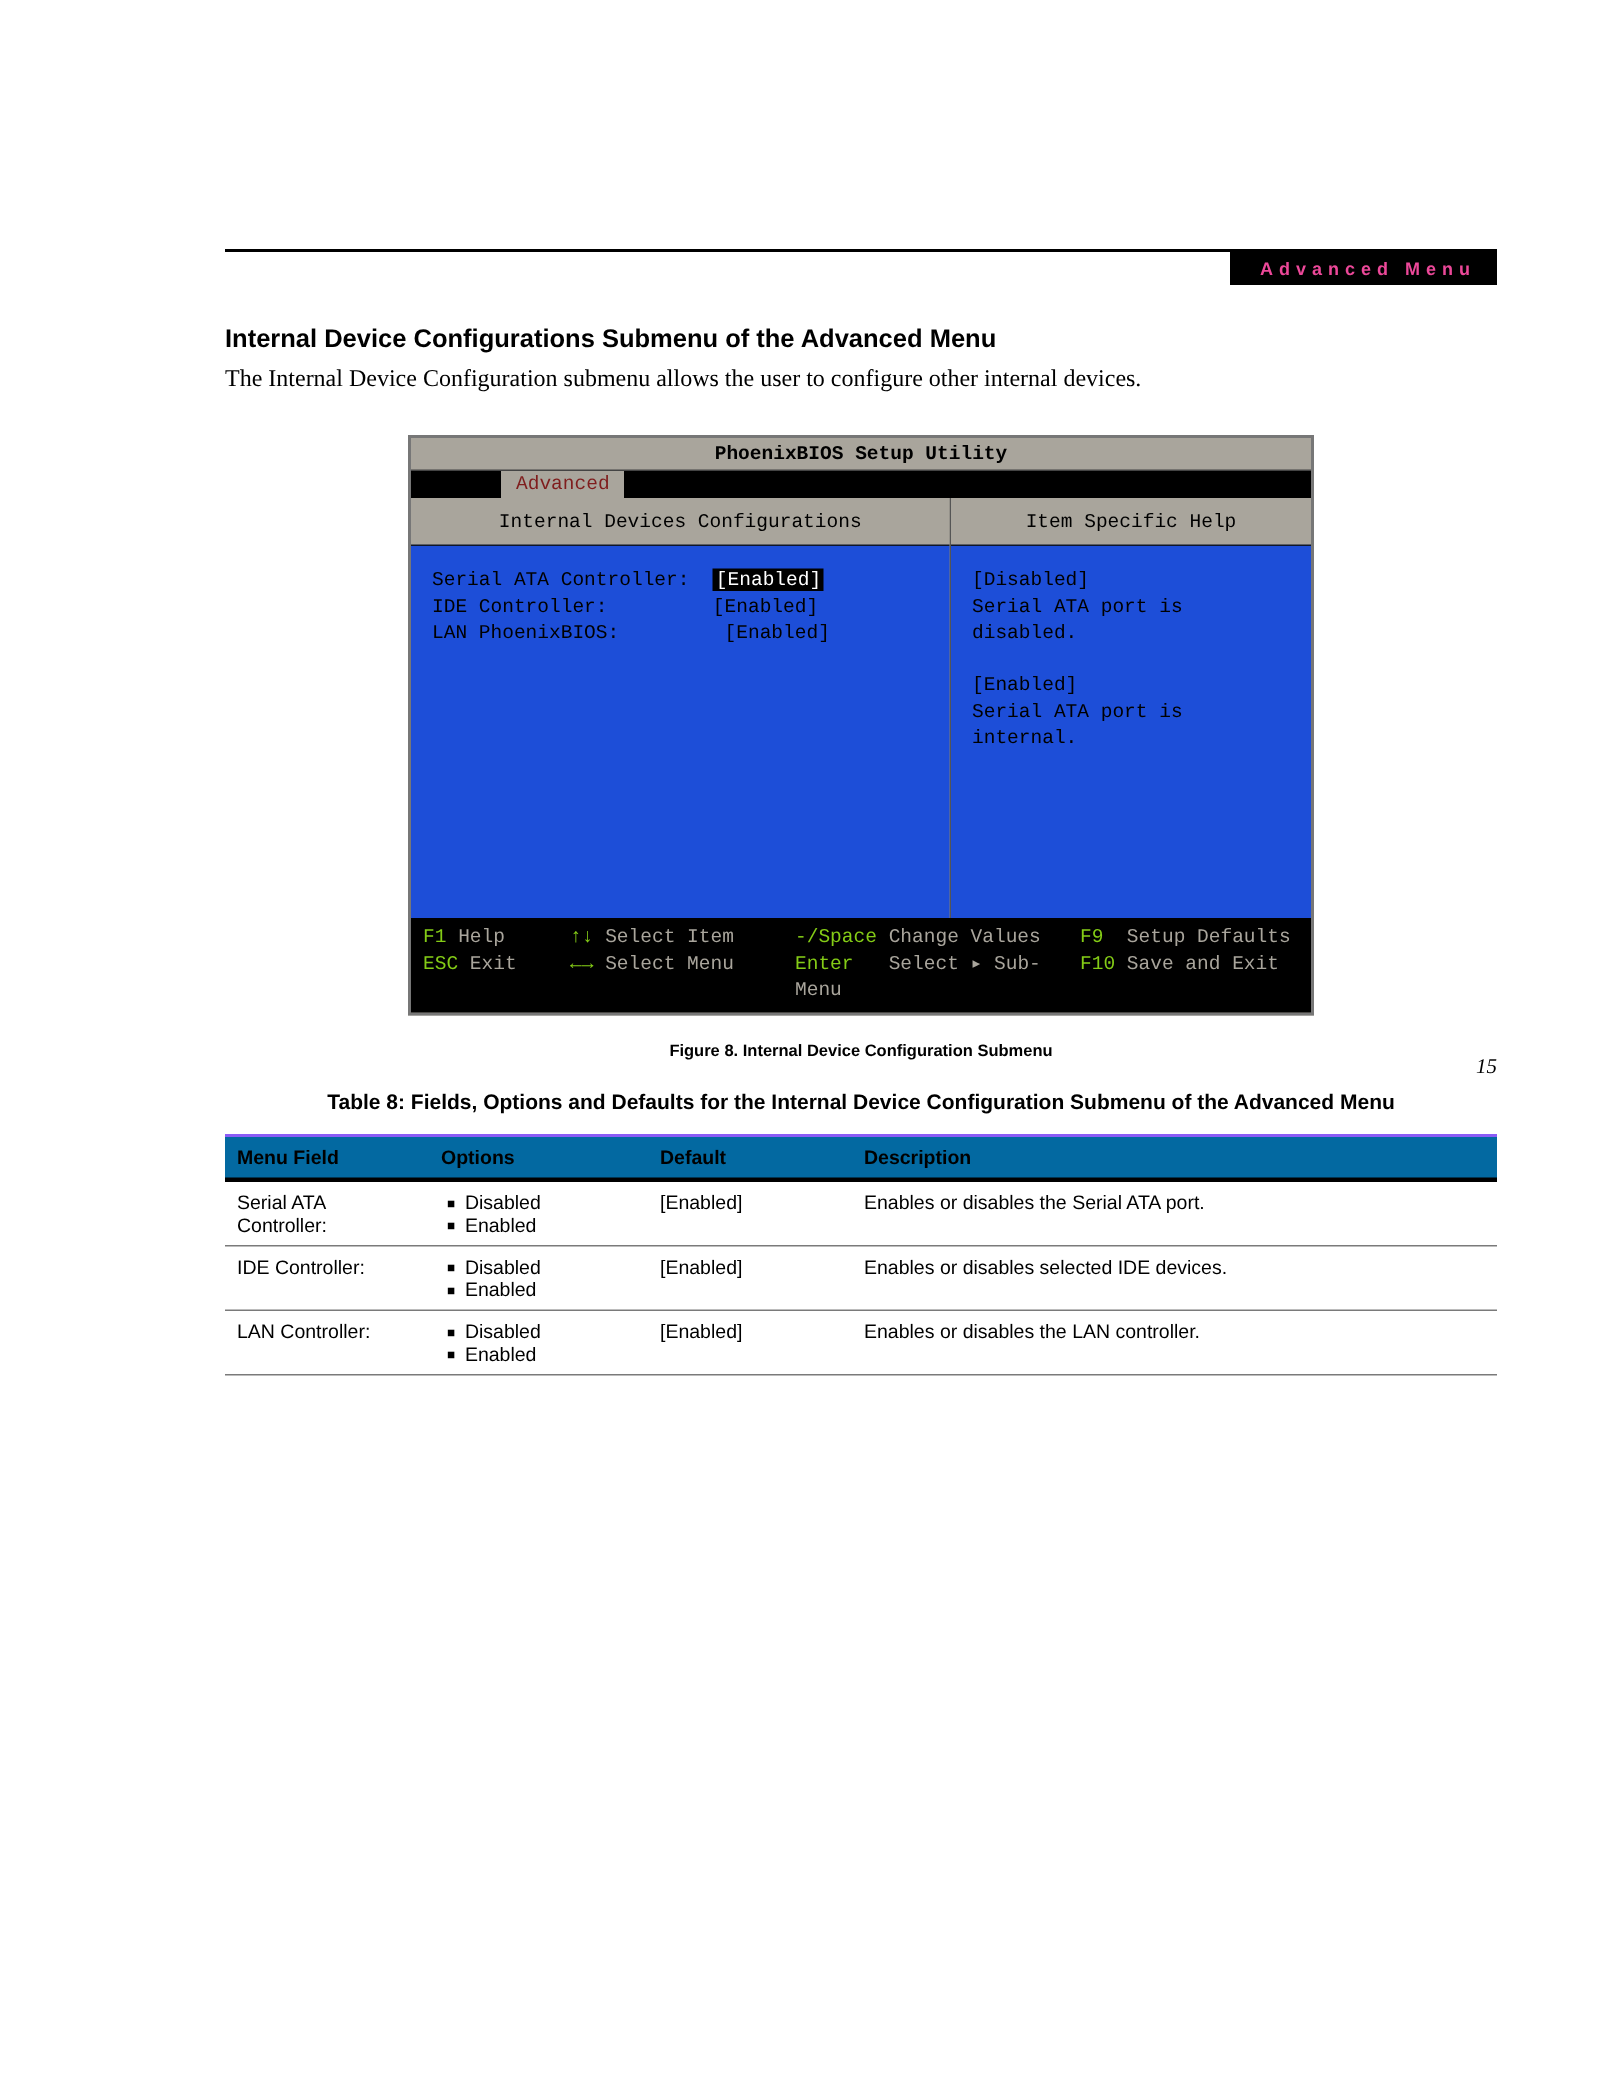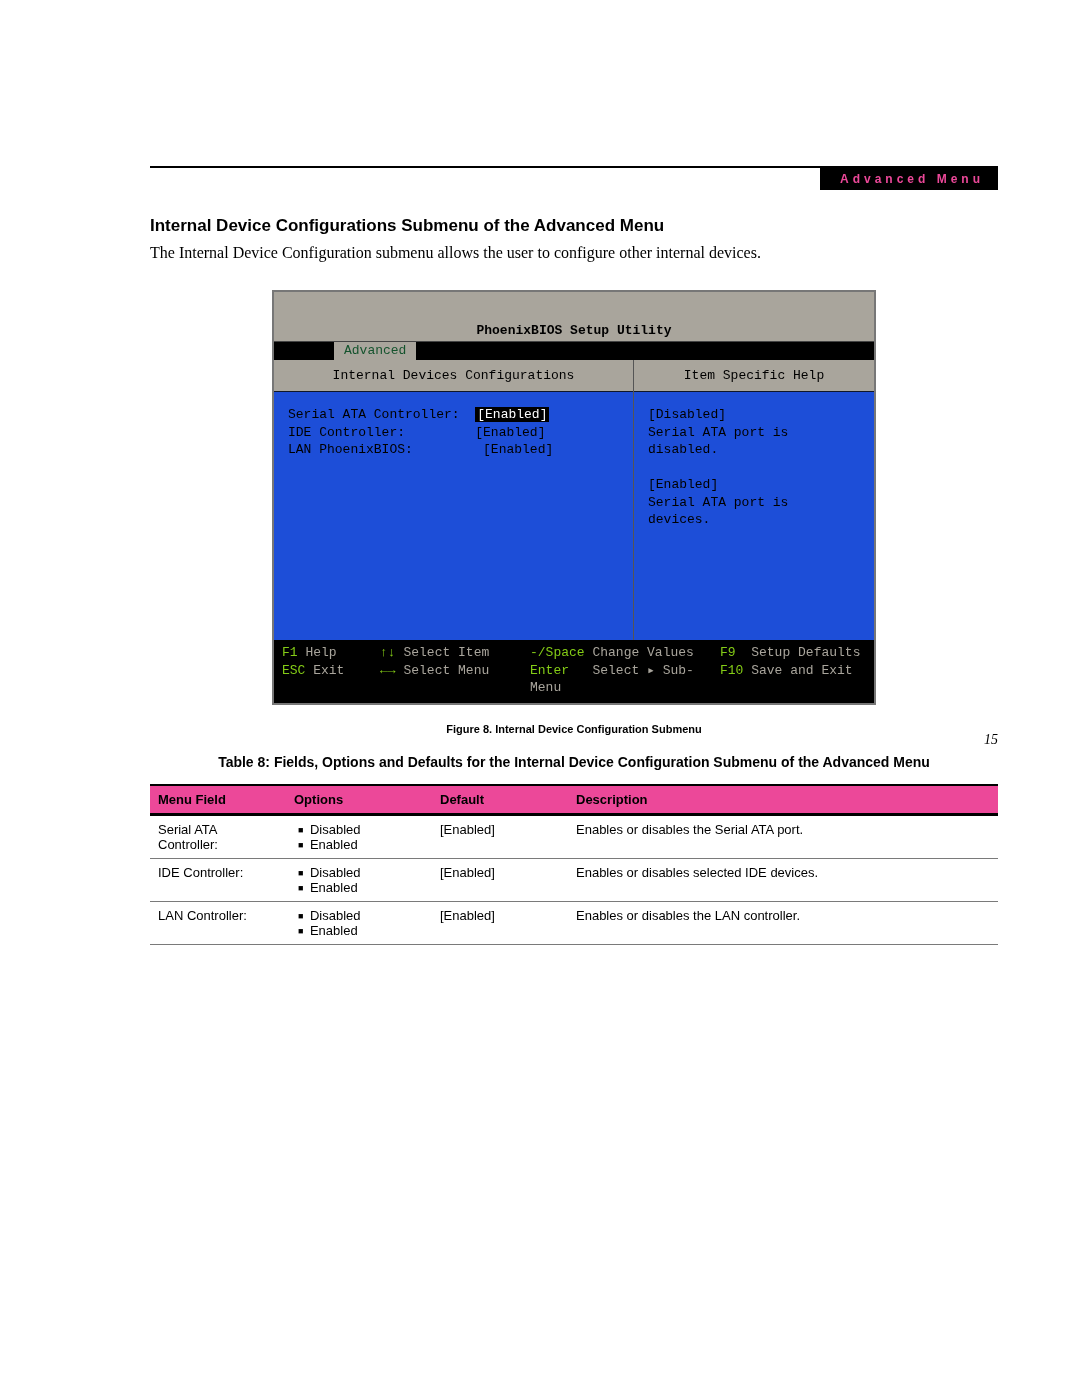--- a/index.html
+++ b/index.html
@@ -50,31 +50,30 @@
     font-size: 13px;
     color: #000;
     background: #a9a59c;
   }
   .bios-title {
     background: #a9a59c;
     text-align: center;
     padding: 3px 0;
     border-bottom: 1px solid #444;
     font-weight: 700;
-    margin-top: 28px;
   }
   .bios-tab-row {
     background: #000;
     color: #fff;
     display: flex;
     height: 18px;
   }
   .bios-tab {
     background: #a9a59c;
-    color: #14532d;
+    color: #7f1d1d;
     padding: 1px 10px;
     margin-left: 60px;
   }
   .bios-body {
     display: flex;
     height: 280px;
     background: #a9a59c;
   }
   .bios-left {
     width: 360px;
@@ -129,25 +128,25 @@
     margin: 0 0 12px 0;
     line-height:1.35;
   }
   
   table.data {
     width: 100%;
     border-collapse: collapse;
     font-size: 13px;
   }
   table.data thead th {
-    background: #ec4899;
+    background: #0369a1;
     text-align: left;
     font-weight: 700;
     padding: 6px 8px;
-    border-top: 2px solid #000000;
+    border-top: 2px solid #8b5cf6;
     border-bottom: 3px solid #000;
   }
   table.data td {
     padding: 6px 8px;
     border-bottom: 1px solid #7a7a7a;
     vertical-align: top;
   }
   table.data td.col-field { width: 120px; }
   table.data td.col-opts  { width: 130px; }
   table.data td.col-def   { width: 120px; }
@@ -198,21 +197,21 @@
       </div>
       <div class="bios-right">
         <div class="pane-head">Item Specific Help</div>
         <div class="pane-body" id="bios-help">
             <div>[Disabled]</div>
             <div>Serial ATA port is</div>
             <div>disabled.</div>
             <div>&nbsp;</div>
             <div>[Enabled]</div>
             <div>Serial ATA port is</div>
-            <div>devices.</div>
+            <div>internal.</div>
           </div>
       </div>
     </div>
     <div class="bios-footer">
       <div class="frow">
         <span class="cell c1"><span class="dim">F1</span>&nbsp;<span>Help</span></span>
         <span class="cell c2"><span class="dim">↑↓</span>&nbsp;<span>Select Item</span></span>
         <span class="cell c3"><span class="dim">-/Space</span>&nbsp;<span>Change Values</span></span>
         <span class="cell c4"><span class="dim">F9</span>&nbsp;&nbsp;<span>Setup Defaults</span></span>
       </div>

